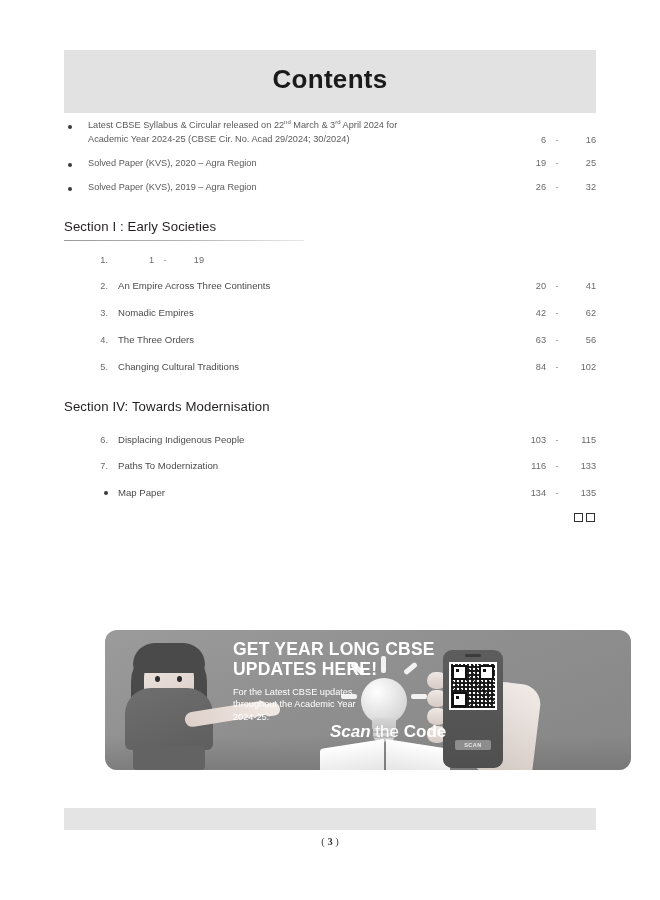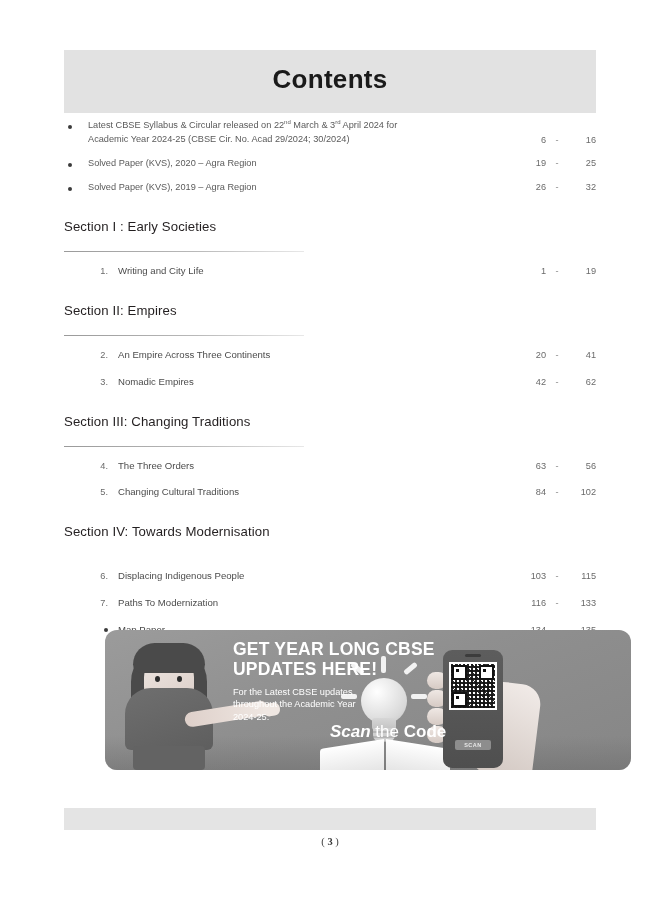--- a/index.html
+++ b/index.html
@@ -112,21 +112,21 @@
   
   .section {
     position: relative;
     margin-top: 22px;
     margin-bottom: 6px;
   }
   .section-title {
     font-size: 13.2px;
     color: #231f20;
     letter-spacing: 0.1px;
-    padding-bottom: 18px;
+    padding-bottom: 7px;
     display: inline-block;
   }
   .section-rule {
     position: absolute;
     left: 0;
     bottom: 0;
     width: 240px;
     height: 1px;
     background: linear-gradient(to right, #9a9a9a 0%, #b9b9b9 55%, #e8e8e8 100%);
   }
@@ -425,55 +425,46 @@
         </div>
       </div>
     </div>
 
     <div class="section">
       <div class="section-title">Section I : Early Societies</div>
       <div class="section-rule"></div>
     </div>
     <div class="row chapter-row">
       <div class="chapter-num">1.</div>
-      <div class="chapter-title">Writing and City Life</div>
       <div class="pages">
         <span class="from">1</span>
         <span class="dash">-</span>
         <span class="to">19</span>
       </div>
     </div>
 
-    <div class="section">
-      <div class="section-title">Section II: Empires</div>
-      <div class="section-rule"></div>
-    </div>
     <div class="row chapter-row">
       <div class="chapter-num">2.</div>
       <div class="chapter-title">An Empire Across Three Continents</div>
       <div class="pages">
         <span class="from">20</span>
         <span class="dash">-</span>
         <span class="to">41</span>
       </div>
     </div>
     <div class="row chapter-row">
       <div class="chapter-num">3.</div>
       <div class="chapter-title">Nomadic Empires</div>
       <div class="pages">
         <span class="from">42</span>
         <span class="dash">-</span>
         <span class="to">62</span>
       </div>
     </div>
 
-    <div class="section">
-      <div class="section-title">Section III: Changing Traditions</div>
-      <div class="section-rule"></div>
-    </div>
     <div class="row chapter-row">
       <div class="chapter-num">4.</div>
       <div class="chapter-title">The Three Orders</div>
       <div class="pages">
         <span class="from">63</span>
         <span class="dash">-</span>
         <span class="to">56</span>
       </div>
     </div>
     <div class="row chapter-row">

